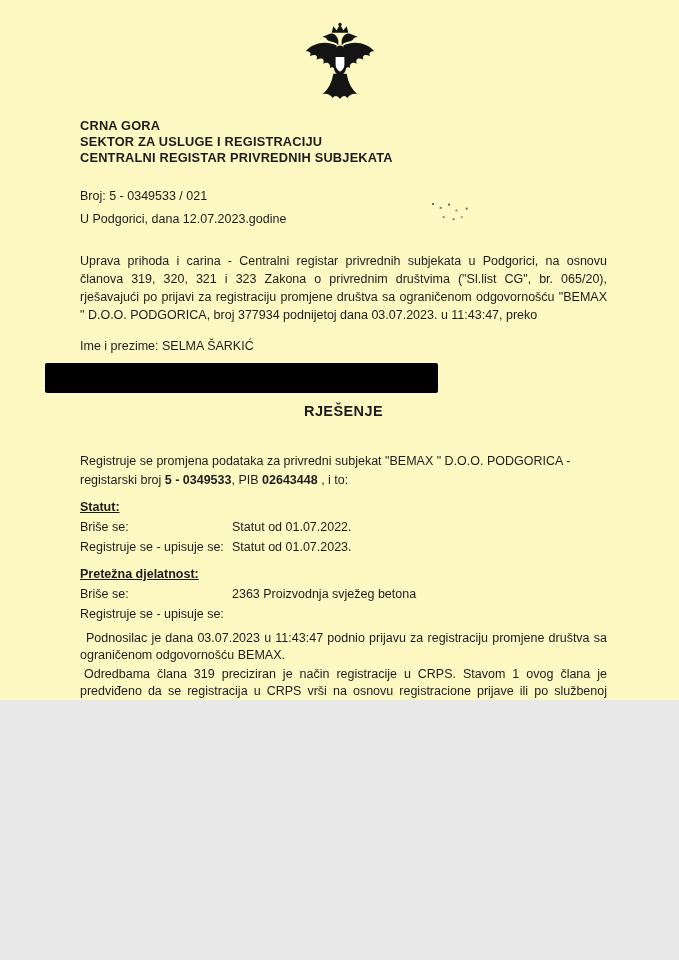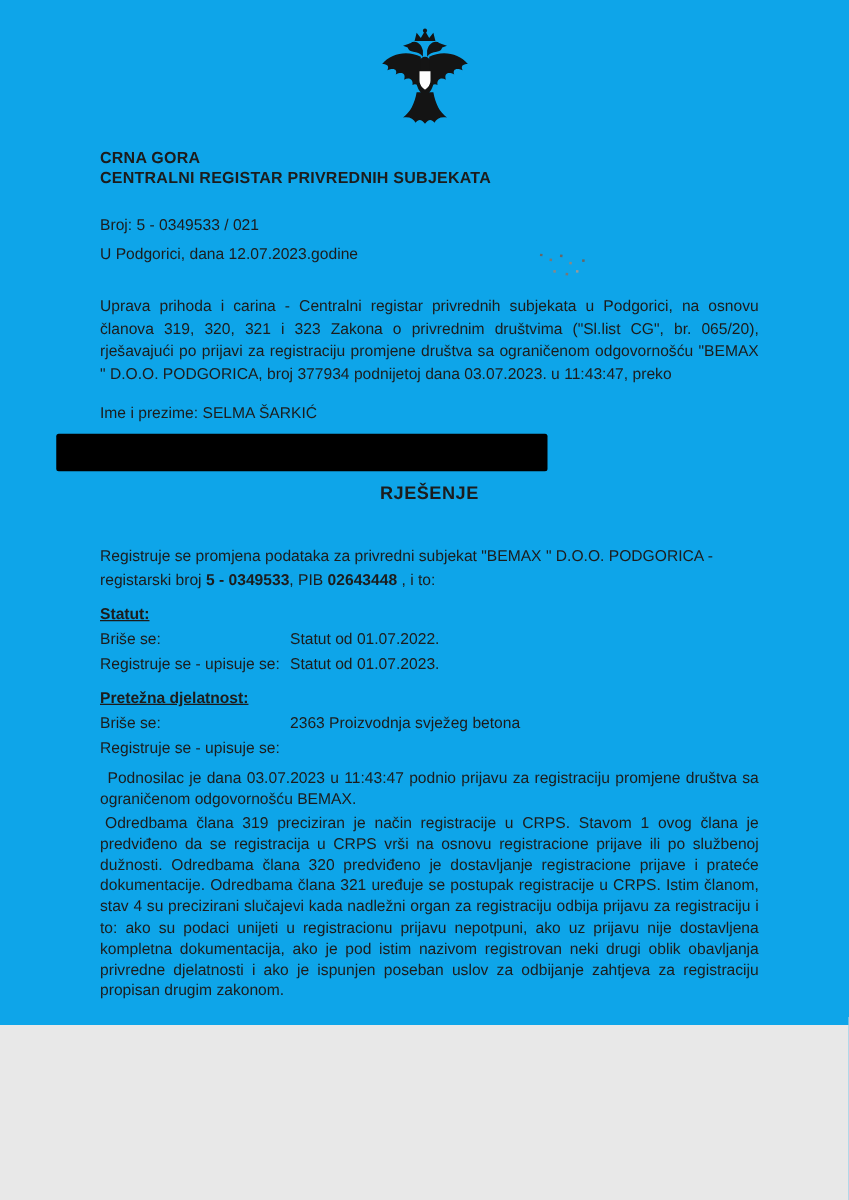--- a/index.html
+++ b/index.html
@@ -1,20 +1,20 @@
 <!DOCTYPE html>
 <html><head>
 <meta charset="utf-8">
 <style>
   html,body { margin:0; padding:0; background:#e8e8e8; }
   .page {
     position:relative;
-    width:679px; height:820px;
+    width:679px; height:700px;
     margin:0 auto;
-    background:#0ea5e9;
+    background:#fef9c3;
     font-family:"Liberation Sans", sans-serif;
     color:#1c1c1c;
     overflow:hidden;
   }
   .coat {
     position:absolute; top:22px; left:50%;
     transform:translateX(-50%);
   }
   .doc {
     position:absolute; top:118px; left:80px; width:527px;
@@ -85,20 +85,21 @@
 
       <path d="M44 41 h12 v10 c0 5.5 -6 9.5 -6 9.5 s-6 -4 -6 -9.5 Z" fill="#fdfdfd" stroke="#141414" stroke-width="1.5"></path>
     </svg>
   </div>
 
   <span class="noise"></span>
 
   <div class="doc">
 
     <div class="hdr-line">CRNA GORA</div>
+    <div class="hdr-line">SEKTOR ZA USLUGE I REGISTRACIJU</div>
     <div class="hdr-line">CENTRALNI REGISTAR PRIVREDNIH SUBJEKATA</div>
 
     <div class="num-line">Broj: 5 - 0349533 / 021</div>
     <div class="place-line">U Podgorici, dana  12.07.2023.godine</div>
 
     <p class="intro" style="margin:24px 0 0 0;">Uprava prihoda i carina - Centralni registar privrednih subjekata u Podgorici, na osnovu članova 319, 320, 321 i 323 Zakona o privrednim društvima ("Sl.list CG", br. 065/20), rješavajući po prijavi za registraciju promjene društva sa ograničenom odgovornošću "BEMAX " D.O.O. PODGORICA, broj 377934 podnijetoj dana 03.07.2023. u 11:43:47, preko</p>
 
     <div class="name-line">
       <span>Ime i prezime:</span>
       <span>SELMA ŠARKIĆ</span>

